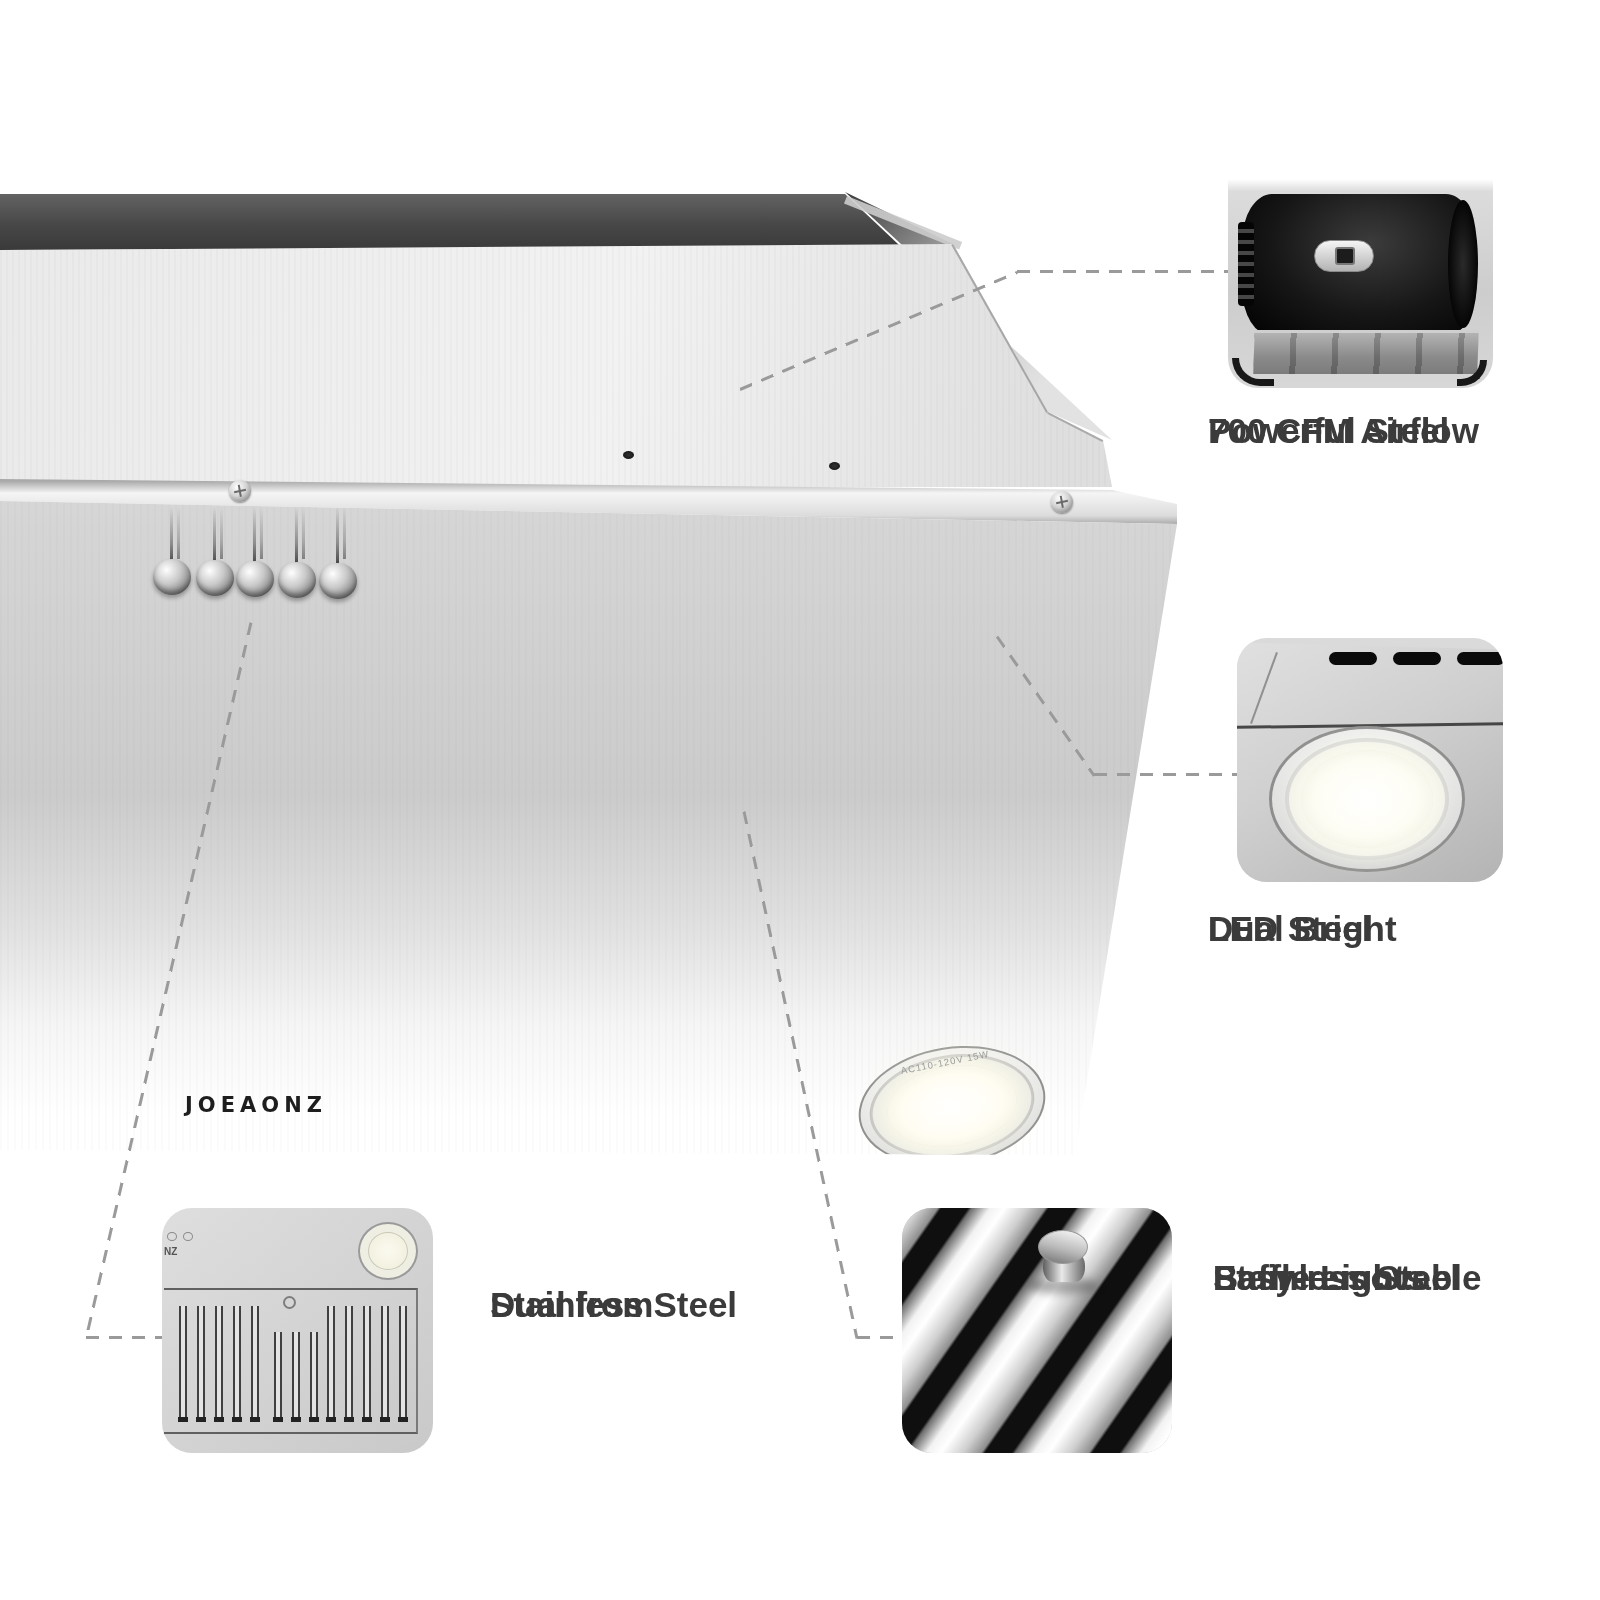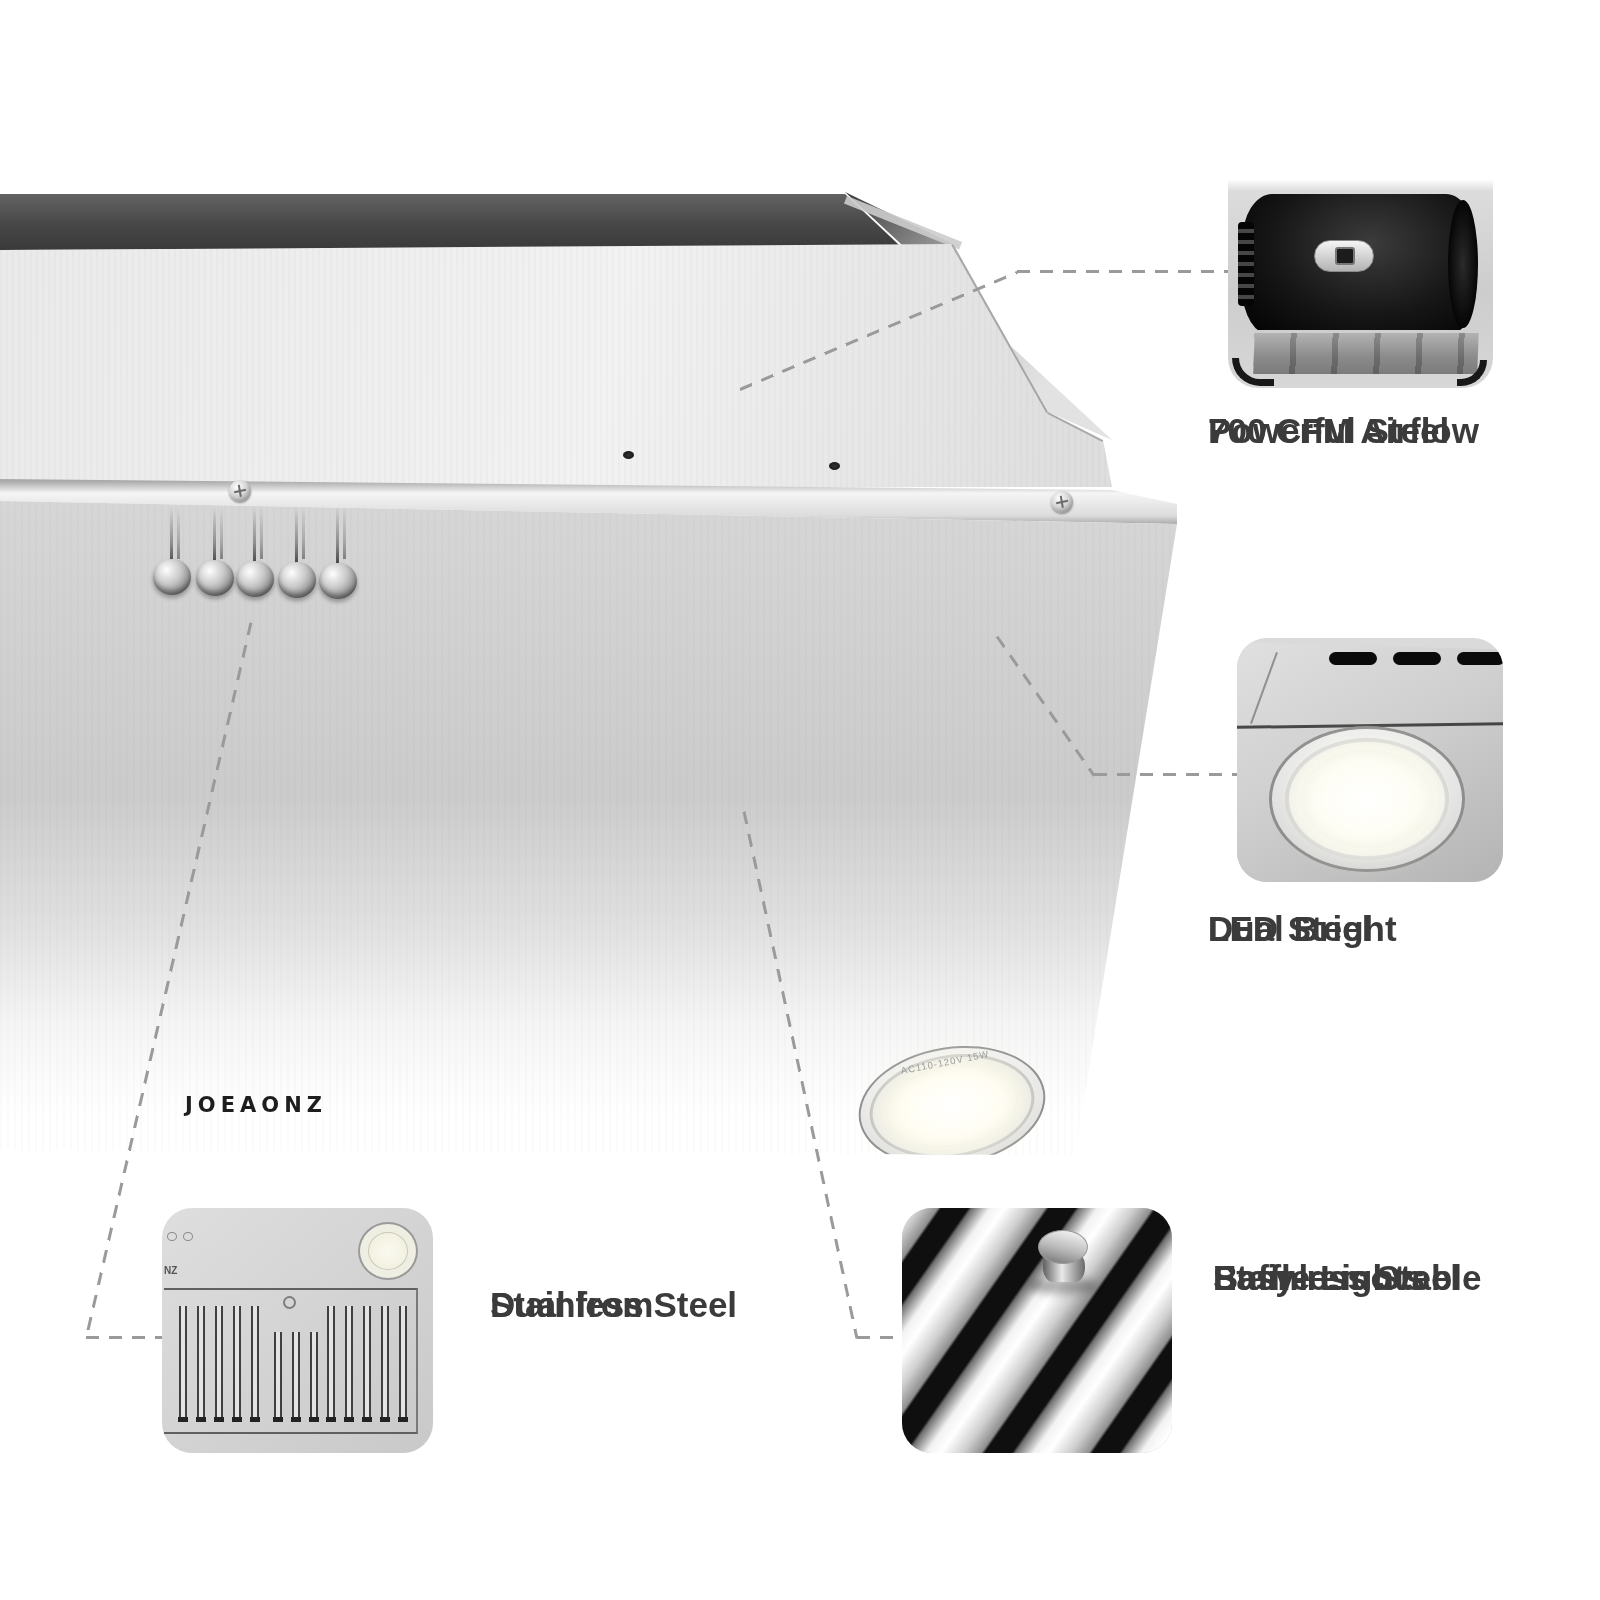--- a/index.html
+++ b/index.html
@@ -122,21 +122,21 @@
   .led2-r1{left:32px;top:88px;width:196px;height:146px;border-radius:50%;border:3px solid #8d8d8d;
     background:linear-gradient(180deg,#ededed,#d7d7d7);}
   .led2-r2{left:48px;top:100px;width:164px;height:122px;border-radius:50%;border:4px solid #cfcfcf;background:#efefe9;}
   .led2-glow{left:64px;top:112px;width:132px;height:98px;border-radius:50%;
     background:radial-gradient(#ffffff 0%,#fefdf4 55%,#eceadb 100%);
     box-shadow:0 0 22px 8px rgba(255,254,240,.85);}
 
   #box-mini{left:162px;top:1208px;width:271px;height:245px;
     background:linear-gradient(140deg,#dedede,#c9c9c9);}
   .mdot{width:10px;height:9px;border-radius:50%;border:1.5px solid #8a8a8a;}
-  .mini-brand{left:2px;top:38px;font:700 10px "Liberation Sans",sans-serif;color:#555;margin-top:19px;}
+  .mini-brand{left:2px;top:38px;font:700 10px "Liberation Sans",sans-serif;color:#555;}
   .mini-led{left:196px;top:14px;width:60px;height:58px;border-radius:50%;border:2px solid #9a9a9a;
     background:#efeee2;}
   .mini-led .in{left:8px;top:8px;width:40px;height:38px;border-radius:50%;border:1px solid #c9c9b9;
     background:radial-gradient(#fbfaf0,#efedd9);}
   .mini-panel{left:2px;top:80px;width:254px;height:146px;border-top:2px solid #606060;
     border-bottom:2px solid #606060;border-right:2px solid #7a7a7a;}
   .mslot{width:8px;background:#e4e4e4;border-left:2px solid #404040;border-right:2px solid #404040;}
   .mslot .mf{position:absolute;left:-3px;bottom:0;width:10px;height:5px;background:#222;}
   .mini-knob{left:119px;top:6px;width:13px;height:13px;border-radius:50%;border:2px solid #7d7d7d;}
 

